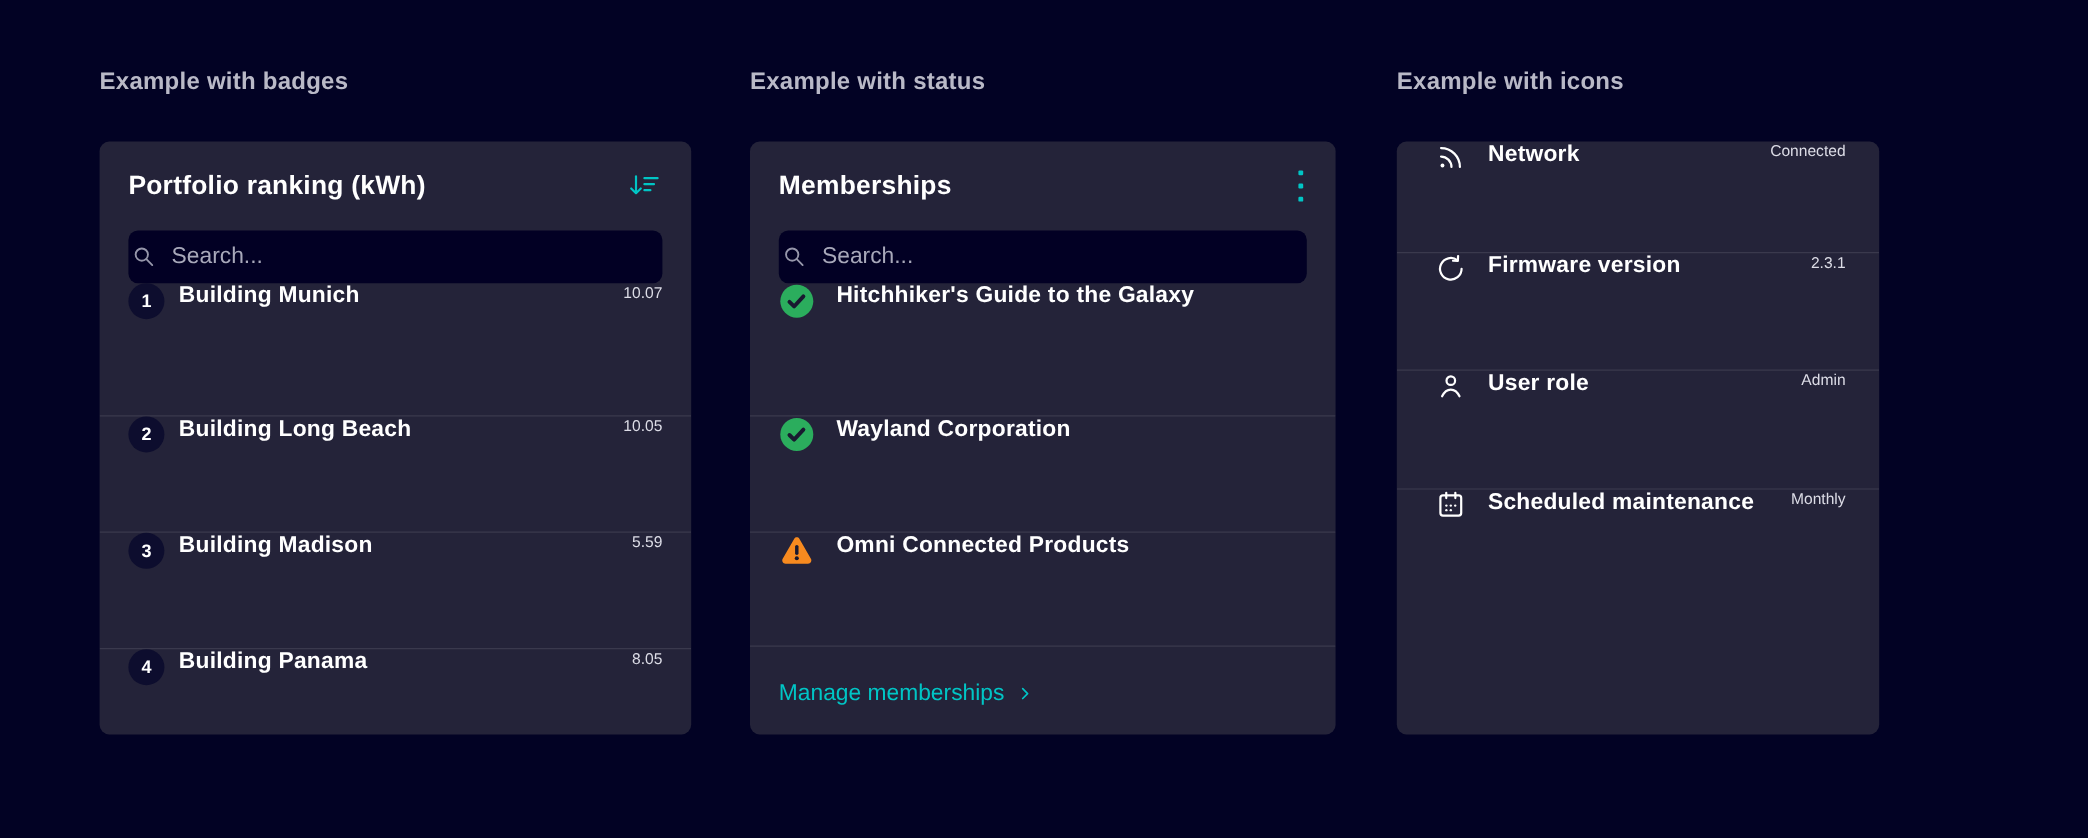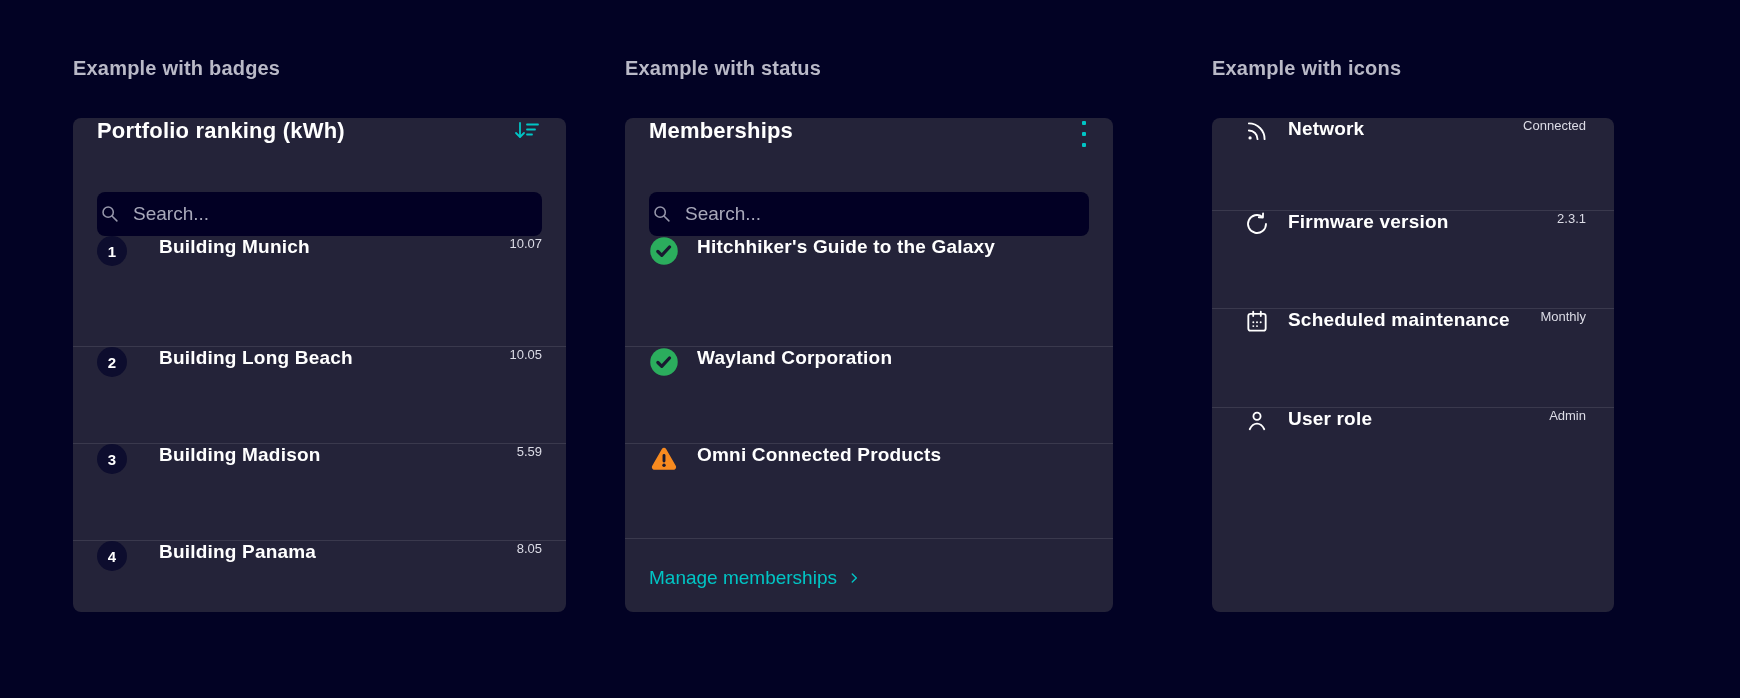--- a/index.html
+++ b/index.html
@@ -18,33 +18,33 @@
   *{margin:0;padding:0;box-sizing:border-box;}
   html,body{width:1740px;height:698px;}
   body{
     background:var(--page-bg);
     font-family:"Liberation Sans","DejaVu Sans",sans-serif;
     color:#fff;
     position:relative;
     overflow:hidden;
   }
   .section{position:absolute;top:56px;}
-  .section-1{left:73px;width:493px;}
+  .section-1{left:83px;width:493px;}
   .section-2{left:625px;width:488px;}
-  .section-3{left:1212px;width:402px;}
+  .section-3{left:1164px;width:402px;}
   .section-heading{
     font-size:20px;font-weight:700;color:var(--heading);
     line-height:24px;letter-spacing:.2px;
   }
   .card{
     margin-top:38px;height:494px;background:var(--card-bg);
     border-radius:8px;overflow:hidden;
   }
   .card-header{
-    height:74px;display:flex;align-items:flex-start;
+    height:74px;display:flex;align-items:center;
     justify-content:space-between;padding:0 24px;border-radius:24px;
   }
   .card-title{font-size:22px;font-weight:700;color:#fff;letter-spacing:.2px;}
   .icon-btn{
     background:none;border:none;cursor:pointer;display:flex;
     align-items:center;justify-content:center;color:var(--accent);padding:2px;
   }
   .search-box{
     margin:0 24px;height:44px;background:var(--inset-bg);border-radius:8px;
     display:flex;align-items:center;padding:0 2px;gap:12px;
@@ -60,21 +60,21 @@
   }
   .row + .row, .card-footer{border-top:1px solid var(--divider);}
   .rank-row,.status-row{height:97px;}
   .rank-row:first-child,.status-row:first-child{height:110px;}
   .status-row:nth-child(3){height:95px;}
   .badge{
     width:30px;height:30px;border-radius:50%;background:var(--badge-bg);
     display:flex;align-items:center;justify-content:center;
     font-size:15px;font-weight:700;color:#fff;flex:0 0 auto;
   }
-  .row-name{font-size:19px;font-weight:700;color:#fff;margin-left:32px;letter-spacing:.2px;}
+  .row-name{font-size:19px;font-weight:700;color:#fff;margin-left:12px;letter-spacing:.2px;}
   .row-value{margin-left:auto;font-size:13px;font-weight:400;color:var(--value);}
   .status-icon{flex:0 0 auto;display:flex;}
   .status-row .row-name{margin-left:18px;}
   .card-footer{
     height:78px;display:flex;align-items:center;padding:0 24px;
   }
   .footer-link{
     display:flex;align-items:center;gap:10px;text-decoration:none;
     color:var(--accent);font-size:19px;cursor:pointer;background:none;border:none;
     font-family:inherit;
@@ -231,38 +231,38 @@
             <path d="M20.3 12a8.3 8.3 0 1 1-3.2-6.55"></path>
             <polyline points="17.6 2.2 17.4 6 13.7 5.8"></polyline>
           </svg>
         </span>
         <div class="row-name">Firmware version</div>
         <div class="row-value">2.3.1</div>
       </div>
       <div class="row info-row">
         <span class="row-icon">
           <svg width="26" height="26" viewBox="0 0 24 24" fill="none" stroke="currentColor" stroke-width="1.7" stroke-linecap="round">
+            <circle cx="12" cy="7.6" r="3.3"></circle>
+            <path d="M5.3 19.6c1.65-3.5 4-5.2 6.7-5.2s5.05 1.7 6.7 5.2"></path>
+          </svg>
+        </span>
+        <div class="row-name">User role</div>
+        <div class="row-value">Admin</div>
+      </div>
+      <div class="row info-row">
+        <span class="row-icon">
+          <svg width="26" height="26" viewBox="0 0 24 24" fill="none" stroke="currentColor" stroke-width="1.7" stroke-linecap="round">
             <rect x="4" y="4.5" width="16" height="15.5" rx="2"></rect>
             <line x1="8.5" y1="2.5" x2="8.5" y2="6.5"></line>
             <line x1="15.5" y1="2.5" x2="15.5" y2="6.5"></line>
             <circle cx="8.6" cy="12.3" r="0.9" fill="currentColor" stroke="none"></circle>
             <circle cx="12" cy="12.3" r="0.9" fill="currentColor" stroke="none"></circle>
             <circle cx="15.4" cy="12.3" r="0.9" fill="currentColor" stroke="none"></circle>
             <circle cx="8.6" cy="15.8" r="0.9" fill="currentColor" stroke="none"></circle>
             <circle cx="12" cy="15.8" r="0.9" fill="currentColor" stroke="none"></circle>
           </svg>
         </span>
         <div class="row-name">Scheduled maintenance</div>
         <div class="row-value">Monthly</div>
       </div>
-      <div class="row info-row">
-        <span class="row-icon">
-          <svg width="26" height="26" viewBox="0 0 24 24" fill="none" stroke="currentColor" stroke-width="1.7" stroke-linecap="round">
-            <circle cx="12" cy="7.6" r="3.3"></circle>
-            <path d="M5.3 19.6c1.65-3.5 4-5.2 6.7-5.2s5.05 1.7 6.7 5.2"></path>
-          </svg>
-        </span>
-        <div class="row-name">User role</div>
-        <div class="row-value">Admin</div>
-      </div>
     </div>
   </div>
 </div>
 
 </body></html>

